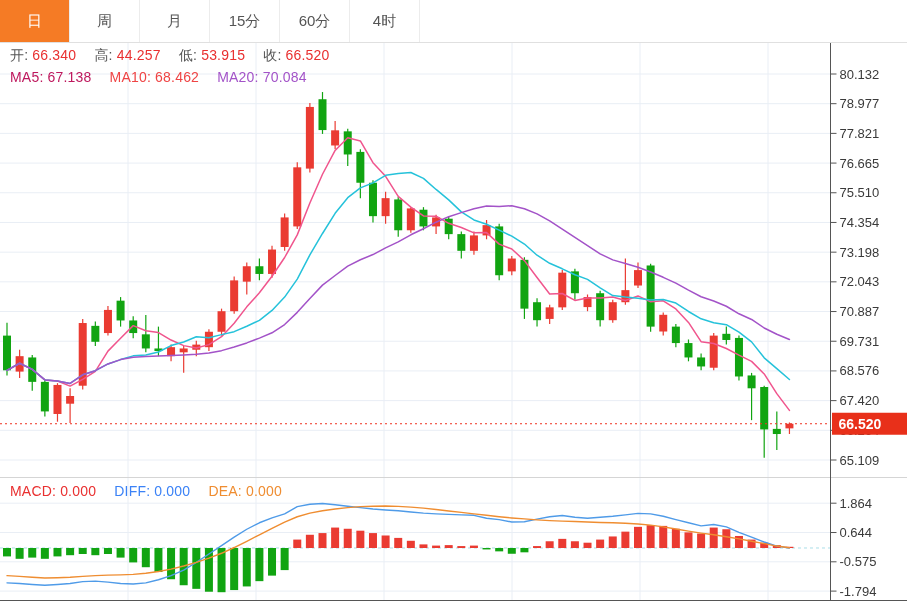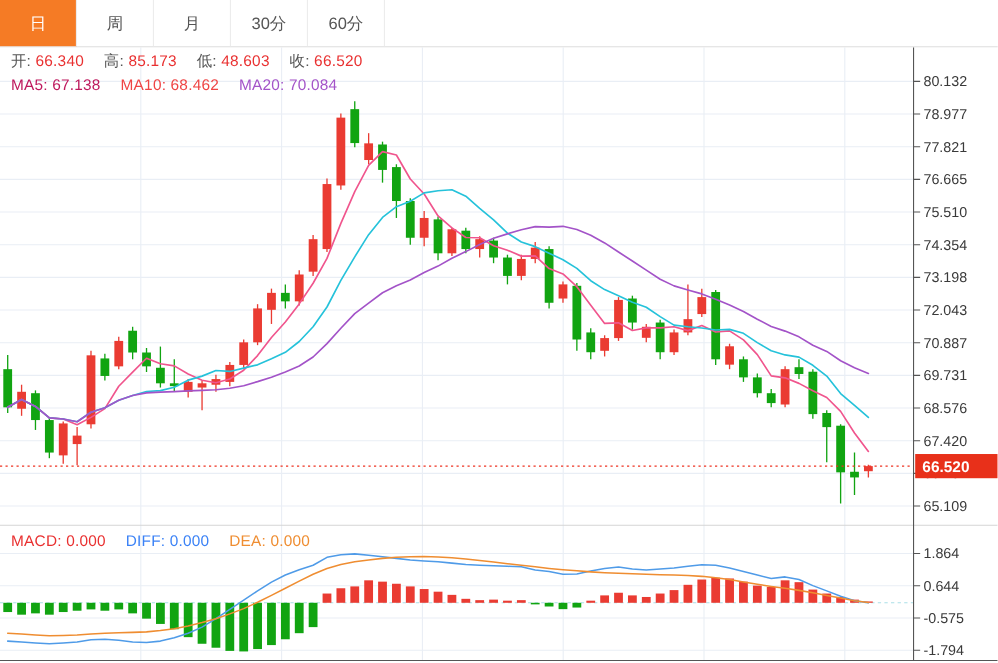--- a/index.html
+++ b/index.html
@@ -286,28 +286,29 @@
     <line x1="830.5" y1="591.1" x2="836.5" y2="591.1" stroke="#555" stroke-width="1"></line>
     <text x="839.5" y="595.6" fill="#3a3a3a" font-size="13" font-family="&quot;Liberation Sans&quot;,sans-serif">-1.794</text>
     <rect x="832" y="412.7458563535912" width="75" height="22" fill="#e8301a"></rect>
     <text x="838.5" y="428.7458563535912" fill="#ffffff" font-size="14" font-weight="bold" font-family="&quot;Liberation Sans&quot;,sans-serif">66.520</text>
   </svg>
 
 <div class="tabbar">
   <div class="tab active">日</div>
   <div class="tab">周</div>
   <div class="tab">月</div>
-  <div class="tab">30分</div>
+  <div class="tab">15分</div>
   <div class="tab">60分</div>
+  <div class="tab">4时</div>
 </div>
 
 <div class="overlay" style="top:47px">
   <span class="lbl">开:</span><span class="red gap">66.340</span>
-  <span class="lbl">高:</span><span class="red gap">85.173</span>
-  <span class="lbl">低:</span><span class="red gap">48.603</span>
+  <span class="lbl">高:</span><span class="red gap">44.257</span>
+  <span class="lbl">低:</span><span class="red gap">53.915</span>
   <span class="lbl">收:</span><span class="red">66.520</span>
 </div>
 
 <div class="overlay" style="top:69px">
   <span class="pink">MA5:</span><span class="pink gap">67.138</span>
   <span class="cyan">MA10:</span><span class="cyan gap">68.462</span>
   <span class="purple">MA20:</span><span class="purple">70.084</span>
 </div>
 
 <div class="overlay" style="top:483px">

